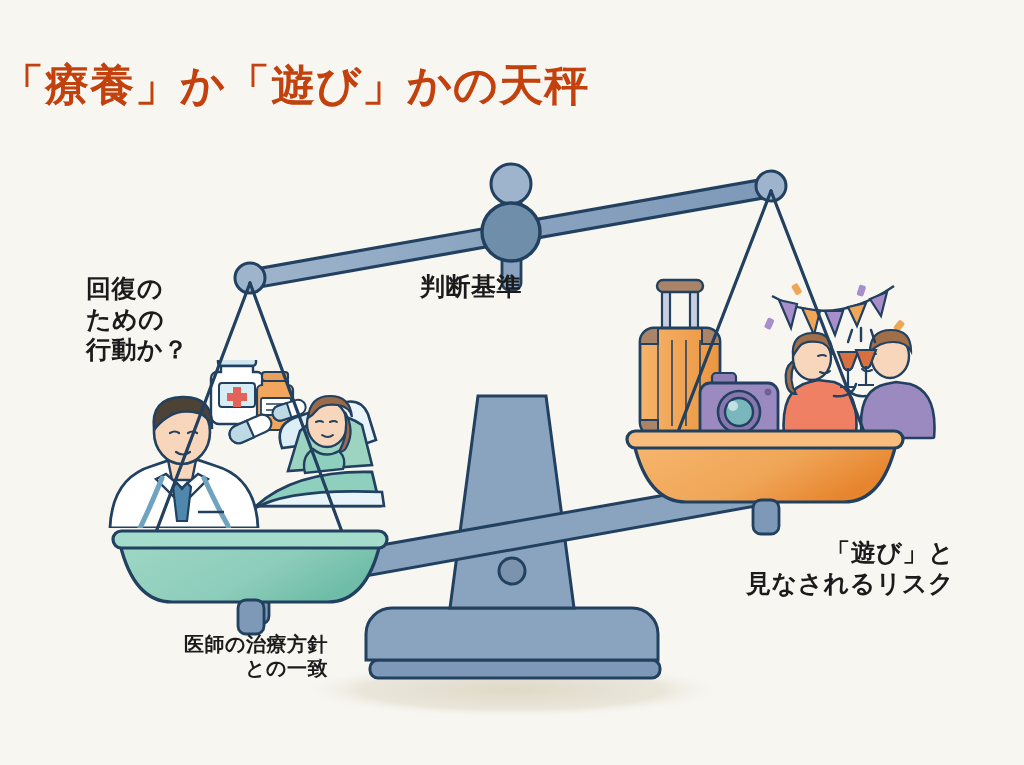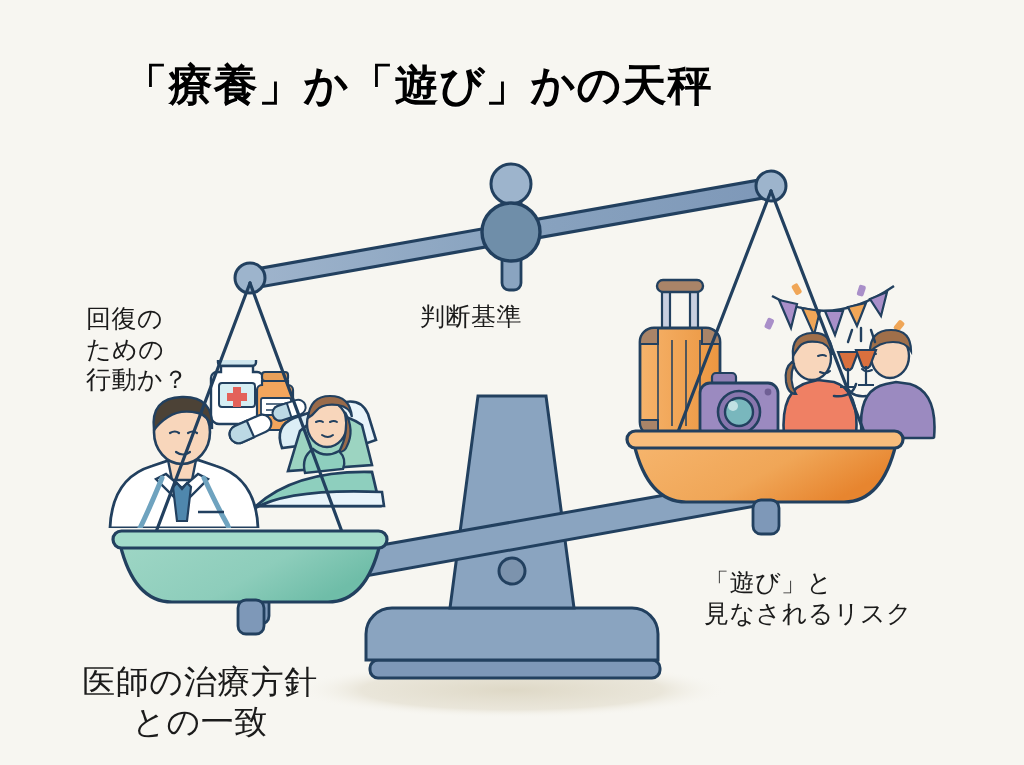--- a/index.html
+++ b/index.html
@@ -4,31 +4,31 @@
 <title>balance-illustration</title>
 <style>
   html,body{margin:0;padding:0;}
   body{
     width:1024px;height:765px;overflow:hidden;
     background:#f6f5f0;
     font-family:"DejaVu Sans","Liberation Sans",sans-serif;
   }
   #stage{position:relative;width:1024px;height:765px;background:#f7f6f1;}
   #art{position:absolute;inset:0;}
-  .lbl{position:absolute;color:#1b1b1b;font-weight:400;line-height:1.22;
-       letter-spacing:.5px;white-space:pre-line;margin-top:30px;}
+  .lbl{position:absolute;color:#1b1b1b;font-weight:700;line-height:1.22;
+       letter-spacing:.5px;white-space:pre-line;}
   #title{
-    position:absolute;left:0;top:56px;width:836px;text-align:center;
-    font-size:44px;font-weight:700;color:#000000;letter-spacing:1px;
+    position:absolute;left:0;top:56px;width:836px;
+    font-size:44px;font-weight:700;color:#c2410c;letter-spacing:1px;
     text-shadow:0 1px 0 #fff;
   }
   #label-left{left:86px;top:274px;font-size:25px;}
   #label-center{left:420px;top:272px;font-size:25px;}
-  #label-right{left:704px;top:538px;font-size:25px;text-align:left;width:250px;}
-  #label-bottom{left:72px;top:632px;font-size:33px;text-align:center;width:256px;}
+  #label-right{left:704px;top:538px;font-size:25px;text-align:right;width:250px;}
+  #label-bottom{left:72px;top:632px;font-size:20px;text-align:right;width:256px;}
 </style>
 </head>
 <body>
 
 <div id="stage">
 
   <svg id="art" viewBox="0 0 1024 765" xmlns="http://www.w3.org/2000/svg">
     <defs>
       <linearGradient id="gBeam" x1="0" y1="0" x2="1" y2="0">
         <stop offset="0" stop-color="#9fb4cc"></stop>

